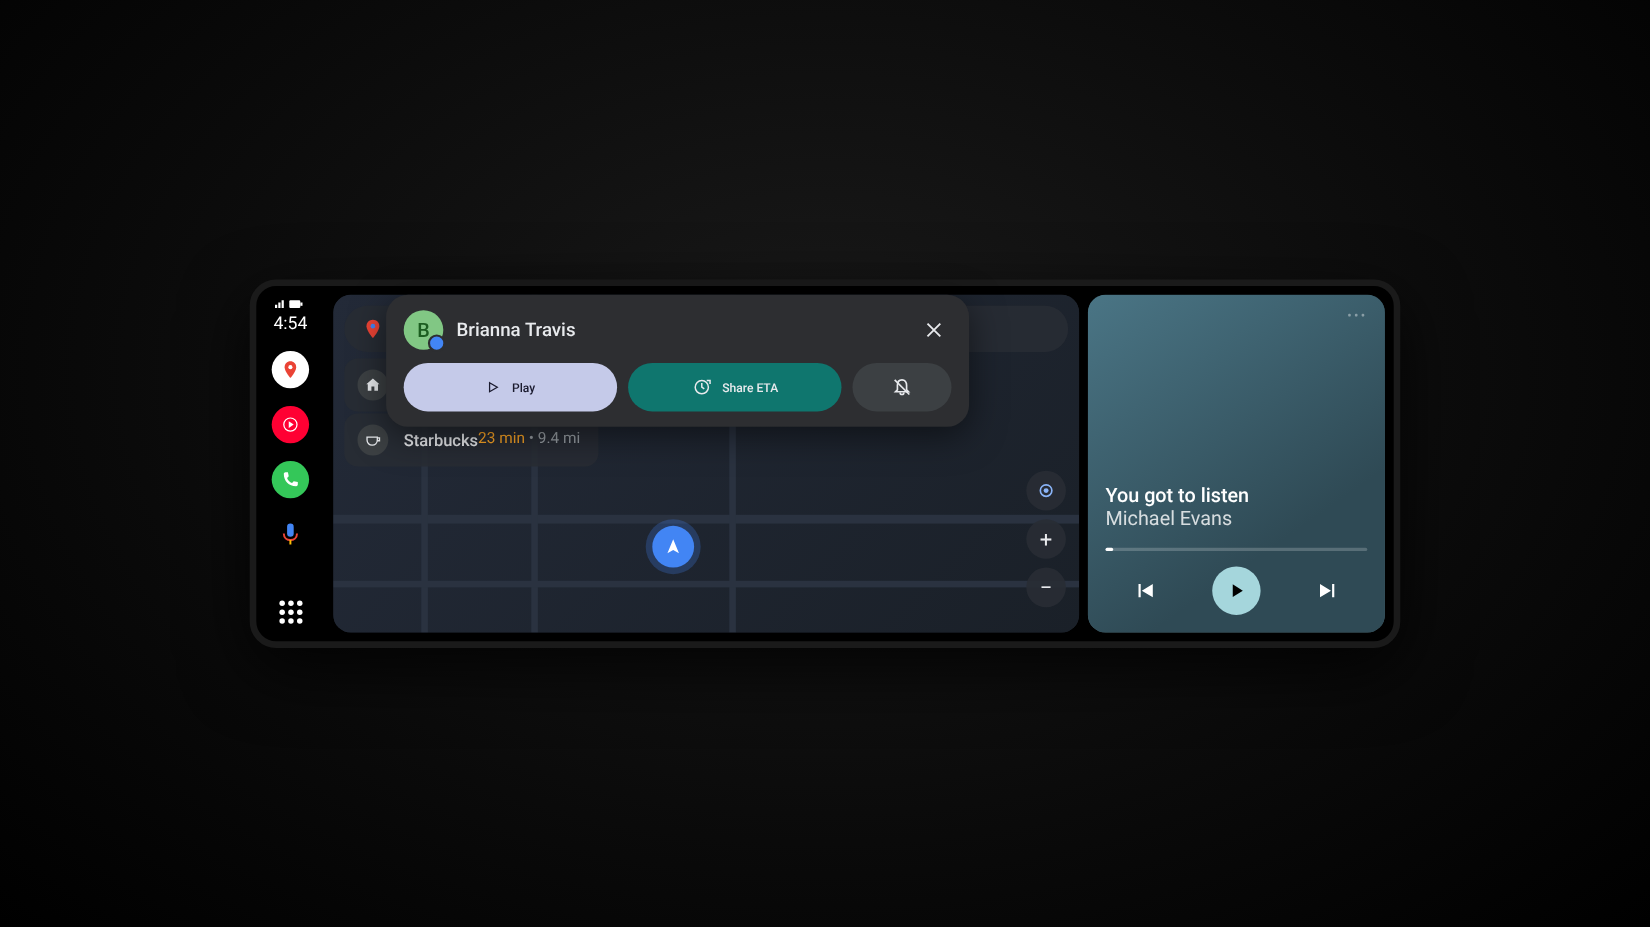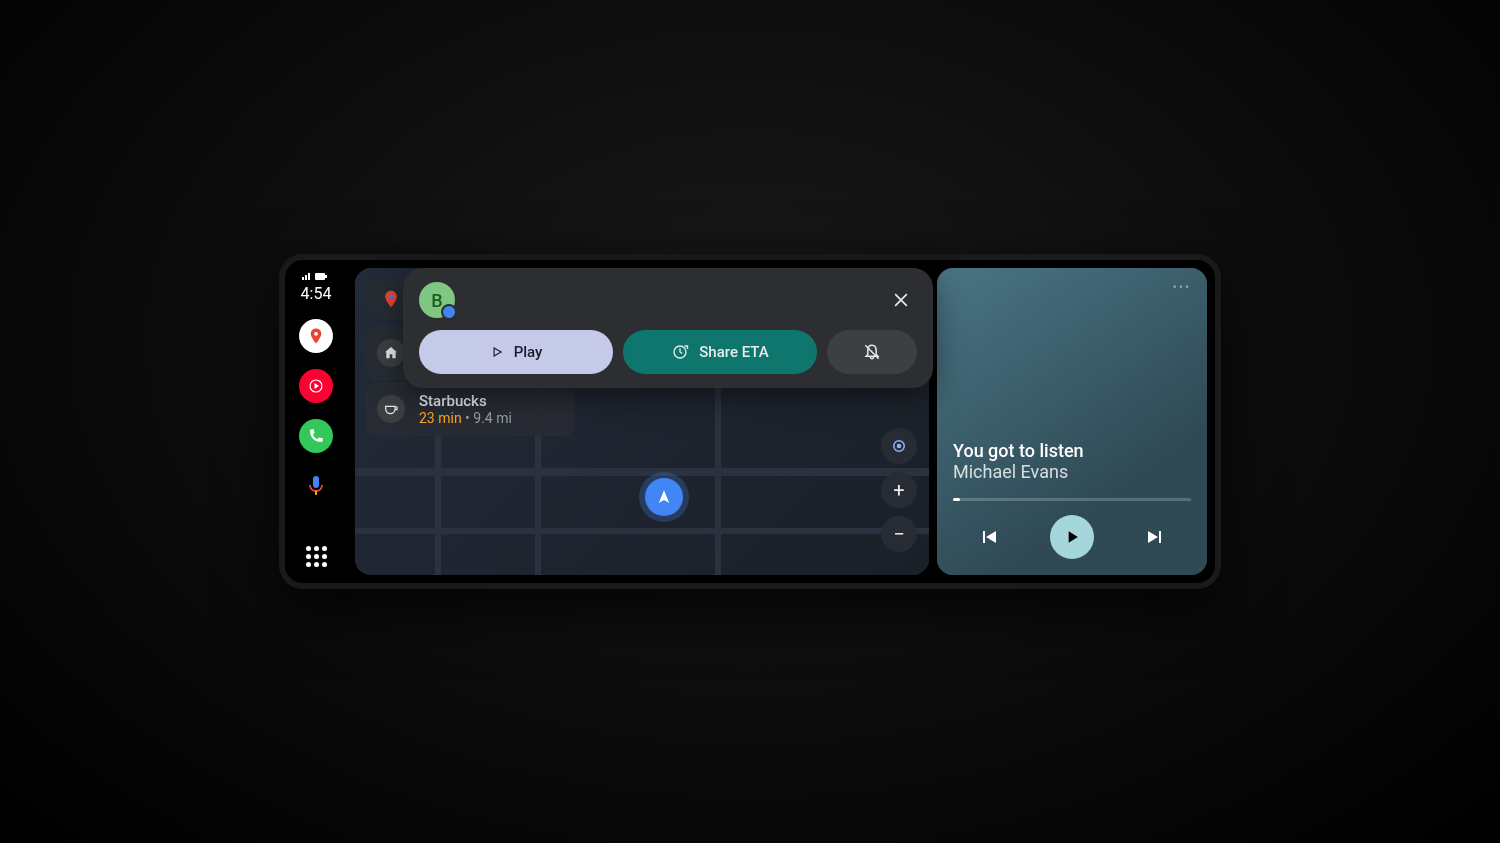--- a/index.html
+++ b/index.html
@@ -6,21 +6,21 @@
   body {
     width: 1500px;
     height: 843px;
     background: radial-gradient(ellipse at 50% 40%, #1a1a1a 0%, #0a0a0a 60%, #000 100%);
     display: flex;
     align-items: center;
     justify-content: center;
     overflow: hidden;
   }
   .device {
-    width: 942px;
+    width: 1046px;
     height: 335px;
     background: #000;
     border-radius: 24px;
     position: relative;
     display: flex;
     border: 6px solid #1a1a1a;
     box-shadow: 0 20px 60px rgba(0,0,0,0.8);
   }
   .statusbar {
     width: 62px;
@@ -75,21 +75,21 @@
     display: flex; flex-direction: column; gap: 2px;
   }
   .suggestion {
     background: rgba(40,44,52,0.9);
     border-radius: 12px;
     padding: 10px 16px 10px 12px;
     display: flex; align-items: center; gap: 14px;
     min-width: 210px;
   }
   .sug-icon { width: 28px; height: 28px; border-radius: 50%; background: #3c4043; display: flex; align-items: center; justify-content: center; color: #e8eaed; }
-  .sug-text { display: flex; flex-direction: column; }
+  .sug-text { display: flex; flex-direction: row; }
   .sug-title { color: #e8eaed; font-size: 15px; font-weight: 500; }
   .sug-meta { color: #ffa726; font-size: 14px; }
   .sug-meta .dist { color: #9aa0a6; }
   .location-marker {
     position: absolute;
     left: 290px; top: 210px;
     width: 38px; height: 38px;
     background: #4285f4;
     border-radius: 50%;
     display: flex; align-items: center; justify-content: center;
@@ -153,21 +153,21 @@
   }
   .notif-text { flex: 1; }
   .notif-name { color: #e8eaed; font-size: 17px; font-weight: 500; }
   .notif-msg { color: #9aa0a6; font-size: 14px; }
   .notif-close { color: #e8eaed; padding: 6px; }
   .notif-actions { display: flex; gap: 10px; }
   .notif-btn {
     height: 44px;
     border-radius: 26px;
     display: flex; align-items: center; justify-content: center; gap: 10px;
-    font-size: 15px; font-weight: 500;
+    font-size: 11px; font-weight: 500;
     padding: 0 24px;
   }
   .btn-play { background: #c5cae9; color: #1a1a2e; flex: 1; }
   .btn-eta { background: #0f766e; color: #e8eaed; flex: 1; }
   .btn-mute { background: #3c4043; color: #e8eaed; width: 90px; padding: 0; }
   svg { display: block; }
 </style>
 </head>
 <body>
 
@@ -314,20 +314,21 @@
             </svg>
         </div>
       </div>
     </div>
   </div>
 
   <div class="notification">
     <div class="notif-header">
       <div class="notif-avatar">B</div>
       <div class="notif-text">
+        <div class="notif-name">Brianna Travis</div>
       </div>
       <div class="notif-close">
         <svg width="20" height="20" viewBox="0 0 24 24">
             <path d="M5 5 L19 19 M19 5 L5 19" stroke="#e8eaed" stroke-width="2"></path>
           </svg>
       </div>
     </div>
     <div class="notif-actions">
       <div class="notif-btn btn-play">
         <svg width="14" height="14" viewBox="0 0 24 24">

